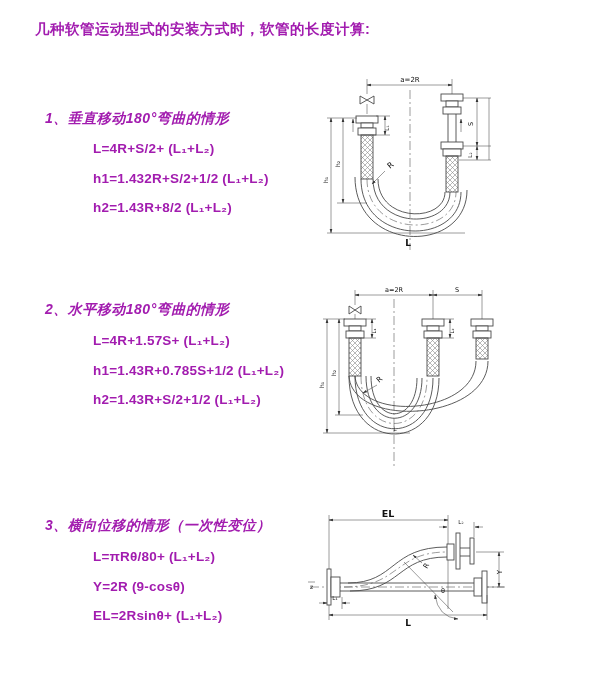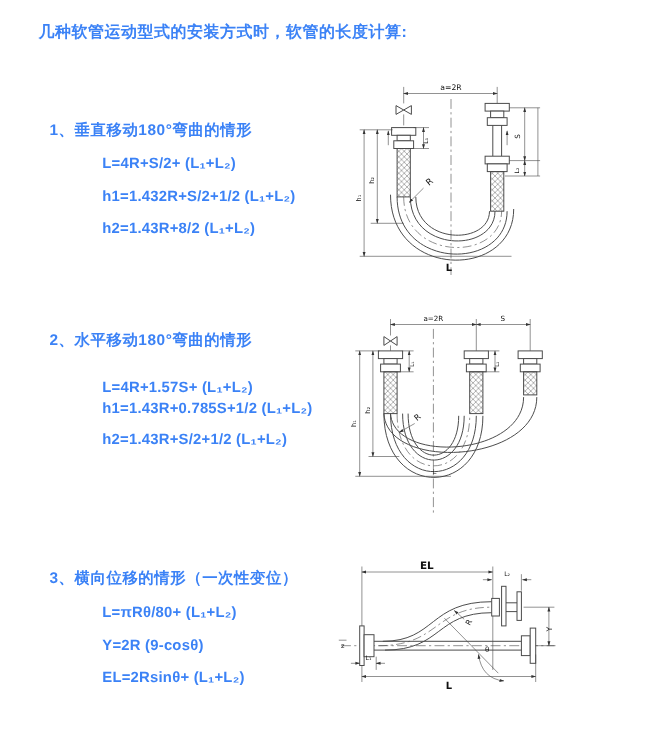--- a/index.html
+++ b/index.html
@@ -1,37 +1,37 @@
 <!DOCTYPE html>
 <html><head>
 <meta charset="utf-8">
 <style>
   html,body{margin:0;padding:0;background:#fff;}
   .page{position:relative;width:592px;height:675px;background:#ffffff;overflow:hidden;
-        font-family:"Liberation Sans","DejaVu Sans",sans-serif;color:#3b82f6;}
+        font-family:"Liberation Sans","DejaVu Sans",sans-serif;color:#a21caf;}
   .doc-title{position:absolute;left:35px;top:20px;font-size:14.5px;font-weight:bold;letter-spacing:.5px;}
-  .sec-heading{position:absolute;left:45px;font-size:14px;font-weight:bold;letter-spacing:.5px;}
+  .sec-heading{position:absolute;left:45px;font-size:14px;font-weight:bold;letter-spacing:.5px;font-style:italic;}
   .formula{position:absolute;left:67px;font-size:13.5px;font-weight:bold;letter-spacing:.2px;margin-left:26px;}
   svg.d{position:absolute;}
   svg text{font-family:"DejaVu Sans","Liberation Sans",sans-serif;fill:#111;stroke:none;}
 </style>
 </head>
 <body>
 
 <div class="page">
 
   <div class="doc-title">几种软管运动型式的安装方式时，软管的长度计算:</div>
 
   <div class="sec-heading" style="top:110px">1、垂直移动180°弯曲的情形</div>
   <div class="formula" style="top:141px">L=4R+S/2+ (L₁+L₂)</div>
   <div class="formula" style="top:171px">h1=1.432R+S/2+1/2 (L₁+L₂)</div>
   <div class="formula" style="top:200px">h2=1.43R+8/2 (L₁+L₂)</div>
 
   <div class="sec-heading" style="top:301px">2、水平移动180°弯曲的情形</div>
-  <div class="formula" style="top:344px">L=4R+1.57S+ (L₁+L₂)</div>
+  <div class="formula" style="top:333px">L=4R+1.57S+ (L₁+L₂)</div>
   <div class="formula" style="top:363px">h1=1.43R+0.785S+1/2 (L₁+L₂)</div>
   <div class="formula" style="top:392px">h2=1.43R+S/2+1/2 (L₁+L₂)</div>
 
   <div class="sec-heading" style="top:517px">3、横向位移的情形（一次性变位）</div>
   <div class="formula" style="top:549px">L=πRθ/80+ (L₁+L₂)</div>
   <div class="formula" style="top:579px">Y=2R (9-cosθ)</div>
   <div class="formula" style="top:608px">EL=2Rsinθ+ (L₁+L₂)</div>
 
   <svg class="d" style="left:315px;top:70px" width="275" height="192" viewBox="0 0 275 192">
     <defs>

